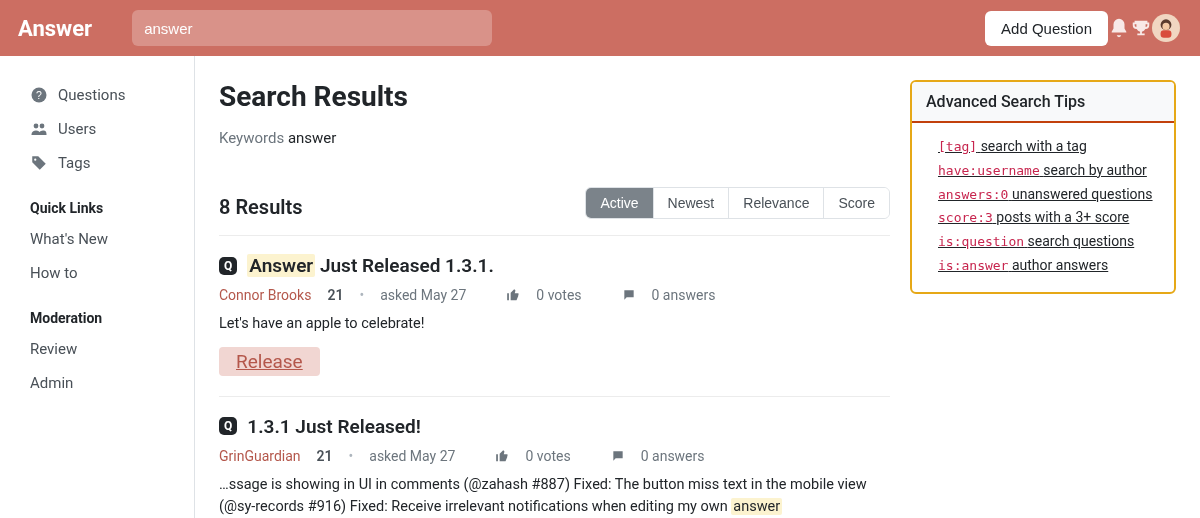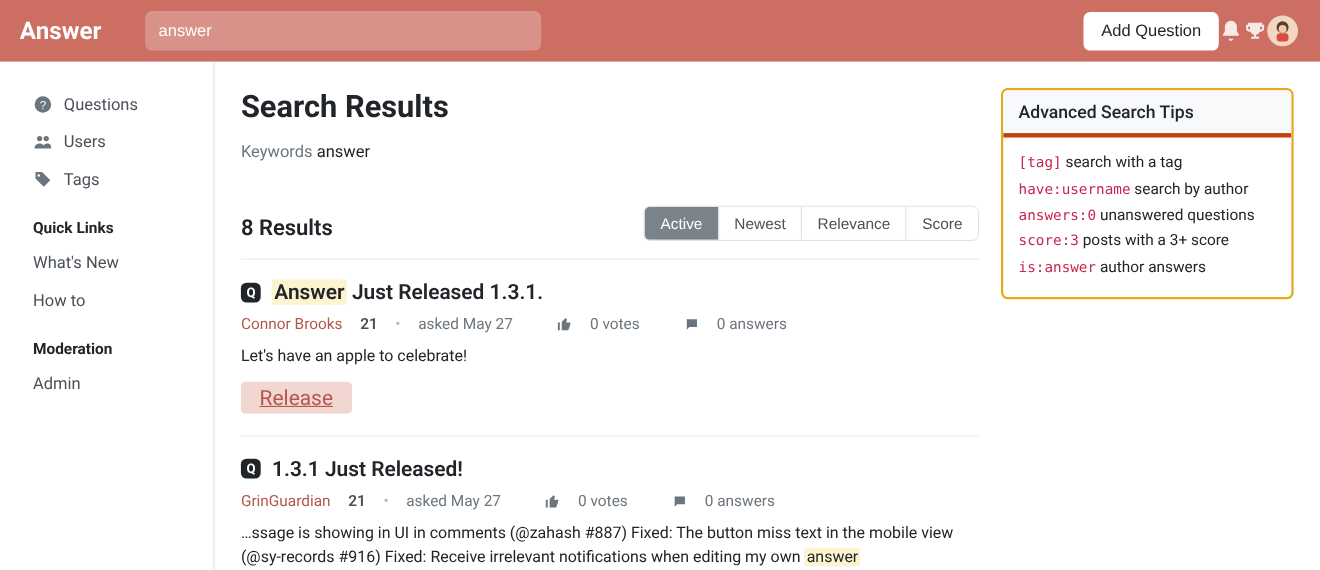--- a/index.html
+++ b/index.html
@@ -220,24 +220,25 @@
   .tips{
     border:2px solid var(--panel-border);
     border-radius:6px;
     overflow:hidden;
   }
   .tips-header{
     background:var(--panel-header);
     padding:10px 14px;
     font-size:16px;
     font-weight:500;
-    border-bottom:4px solid #c2410c;
+    border-bottom:2px solid #c2410c;
   }
   .tips-body{
-    padding:12px 14px 14px 14px;
+    padding:12px 14px 14px 26px;
+    text-decoration:underline;
   }
   .tip-row{
     font-size:14px;
     line-height:1.7;
     color:#212529;
   }
   .tip-row code{
     font-family:ui-monospace,SFMono-Regular,Menlo,monospace;
     color:var(--code);
     font-size:13px;
@@ -304,20 +305,21 @@
           </svg>
       </span>
       <span>Tags</span>
     </div>
 
     <div class="side-heading">Quick Links</div>
     <div class="side-link">What's New</div>
     <div class="side-link">How to</div>
 
     <div class="side-heading">Moderation</div>
+    <div class="side-link">Review</div>
     <div class="side-link">Admin</div>
   </aside>
 
   <main class="main">
     <div class="content">
       <h1 class="page-title">Search Results</h1>
       <div class="keywords-line">
         <span>Keywords</span>
         <span class="kw-val">answer</span>
       </div>
@@ -400,18 +402,19 @@
     </div>
 
     <aside class="panel">
       <div class="tips">
         <div class="tips-header">Advanced Search Tips</div>
         <div class="tips-body">
           <div class="tip-row"><code>[tag]</code> <span>search with a tag</span></div>
           <div class="tip-row"><code>have:username</code> <span>search by author</span></div>
           <div class="tip-row"><code>answers:0</code> <span>unanswered questions</span></div>
           <div class="tip-row"><code>score:3</code> <span>posts with a 3+ score</span></div>
+          <div class="tip-row"><code>is:question</code> <span>search questions</span></div>
           <div class="tip-row"><code>is:answer</code> <span>author answers</span></div>
         </div>
       </div>
     </aside>
   </main>
 </div>
 
 </body></html>

